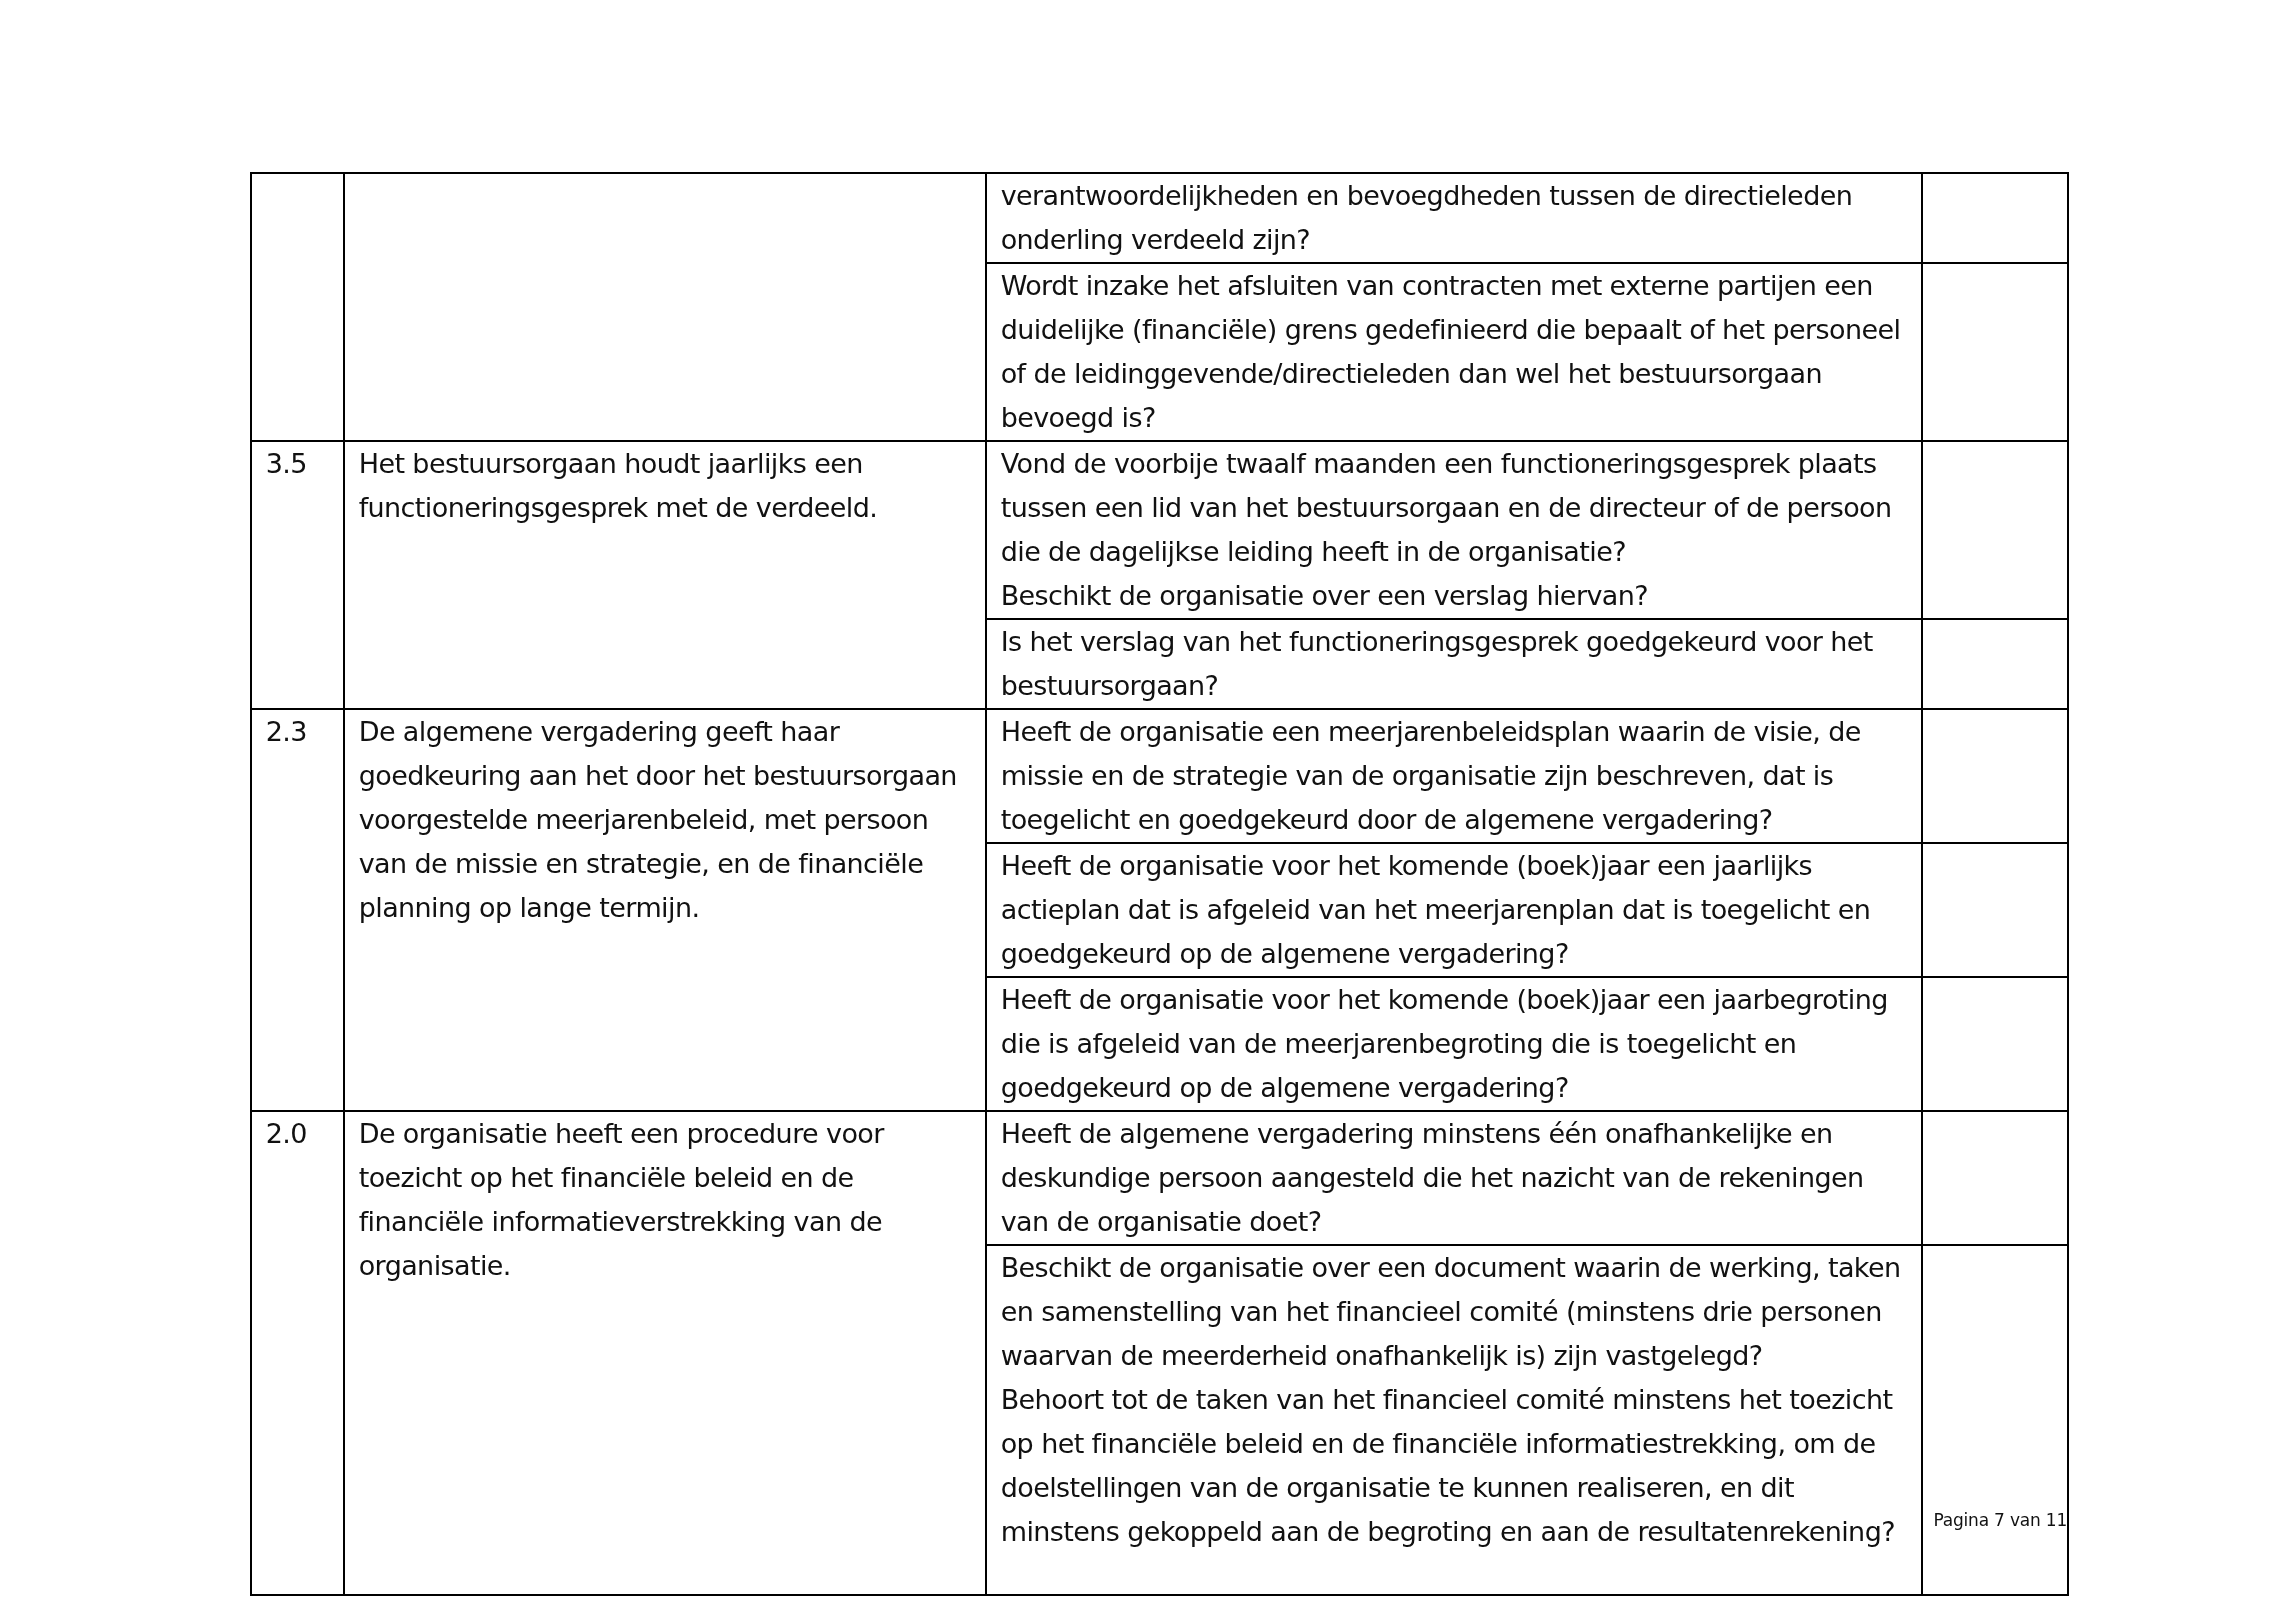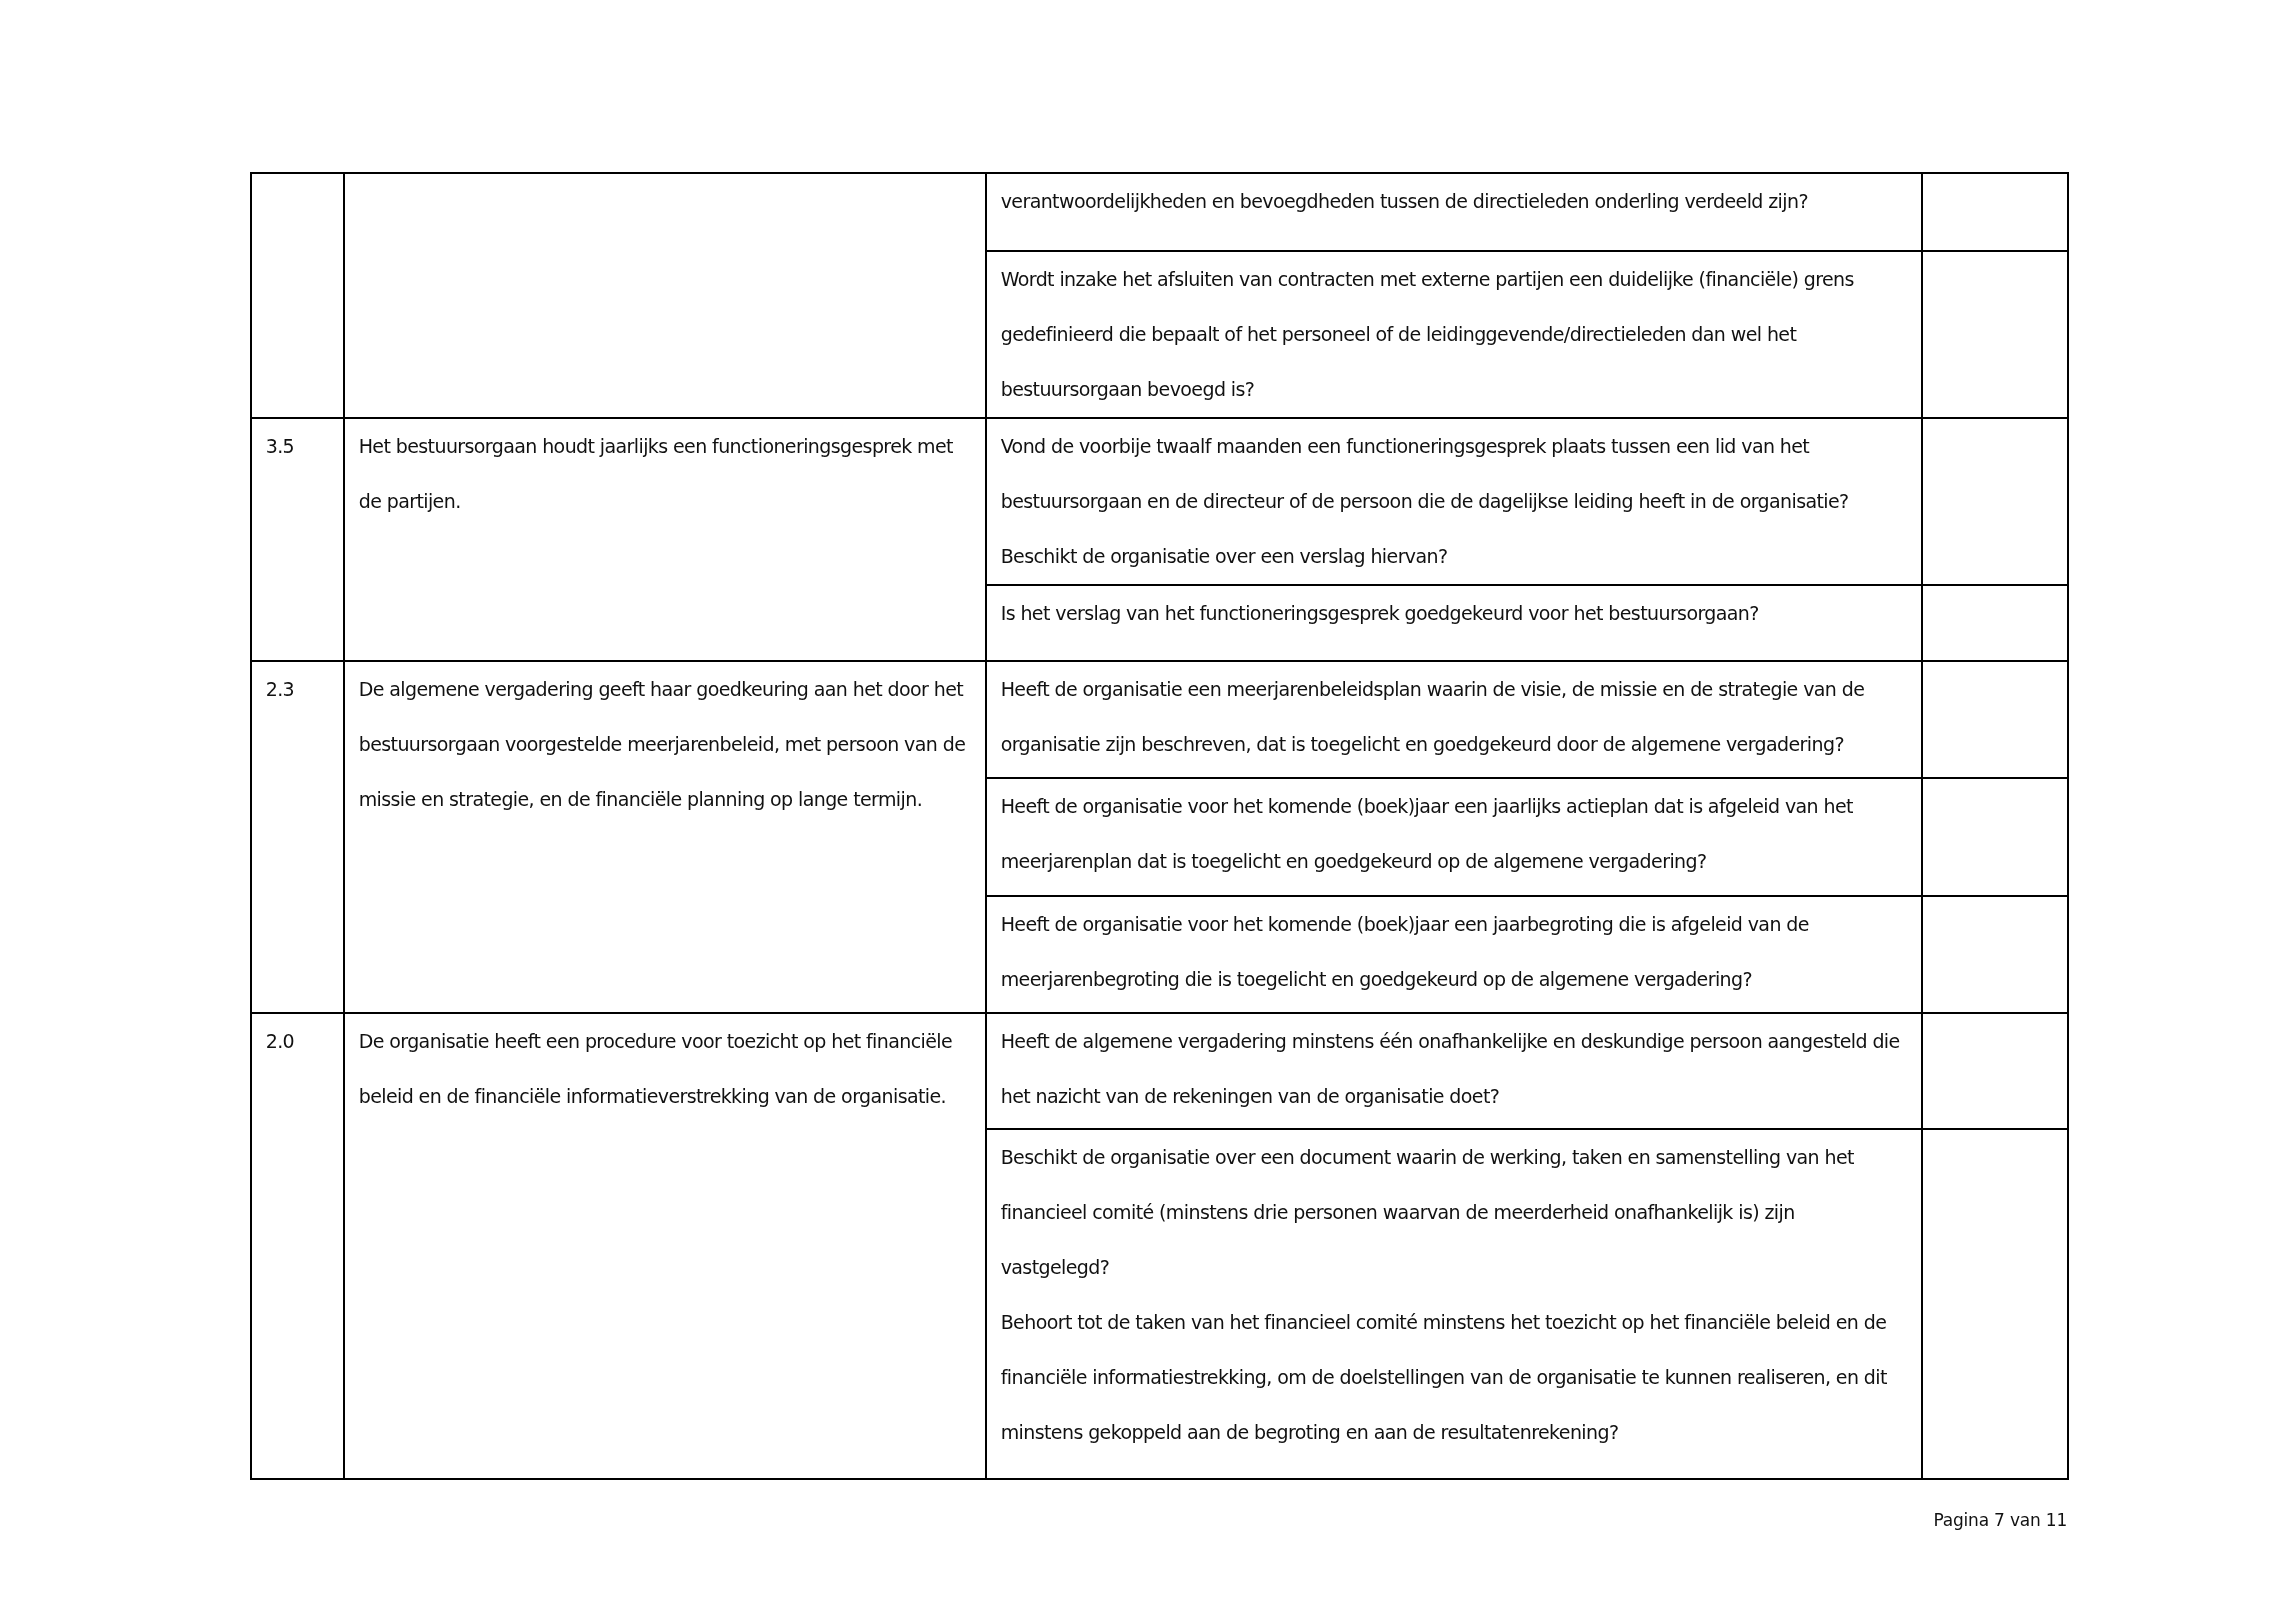--- a/index.html
+++ b/index.html
@@ -7,21 +7,21 @@
          font-family: "DejaVu Sans", sans-serif; color: #111; }
   .page { position: absolute; left: 0; top: 0; width: 2293px; height: 1621px; }
   table.checklist {
     position: absolute; left: 250px; top: 172px;
     border-collapse: collapse; table-layout: fixed;
     width: 1817px;
   }
   table.checklist td {
     border: 2.9px solid #000; vertical-align: top;
     padding: 0 13.7px 0 13.7px;
-    font-size: 19px; line-height: 55px;
+    font-size: 27px; line-height: 44px;
     letter-spacing: -0.6px;
     margin-top: 12px;
   }
   col.c-num { width: 93px; }
   col.c-crit { width: 642px; }
   col.c-q { width: 936px; }
   col.c-chk { width: 146px; }
   td.num { padding-left: 13.7px; border-radius: 23px; }
   td.q { white-space: pre-line; }
   .footer {
@@ -48,21 +48,21 @@
         <td class="q">verantwoordelijkheden en bevoegdheden tussen de directieleden onderling verdeeld zijn?</td>
         <td></td>
       </tr>
       <tr style="height:155px">
         <td class="q">Wordt inzake het afsluiten van contracten met externe partijen een duidelijke (financiële) grens gedefinieerd die bepaalt of het personeel of de leidinggevende/directieleden dan wel het bestuursorgaan bevoegd is?</td>
         <td></td>
       </tr>
 
       <tr style="height:157px">
         <td class="num" rowspan="2">3.5</td>
-        <td rowspan="2">Het bestuursorgaan houdt jaarlijks een functioneringsgesprek met de partijen.</td>
+        <td rowspan="2">Het bestuursorgaan houdt jaarlijks een functioneringsgesprek met de verdeeld.</td>
         <td class="q">Vond de voorbije twaalf maanden een functioneringsgesprek plaats tussen een lid van het bestuursorgaan en de directeur of de persoon die de dagelijkse leiding heeft in de organisatie?
 Beschikt de organisatie over een verslag hiervan?</td>
         <td></td>
       </tr>
       <tr style="height:76px">
         <td class="q">Is het verslag van het functioneringsgesprek goedgekeurd voor het bestuursorgaan?</td>
         <td></td>
       </tr>
 
       <tr style="height:117px">

